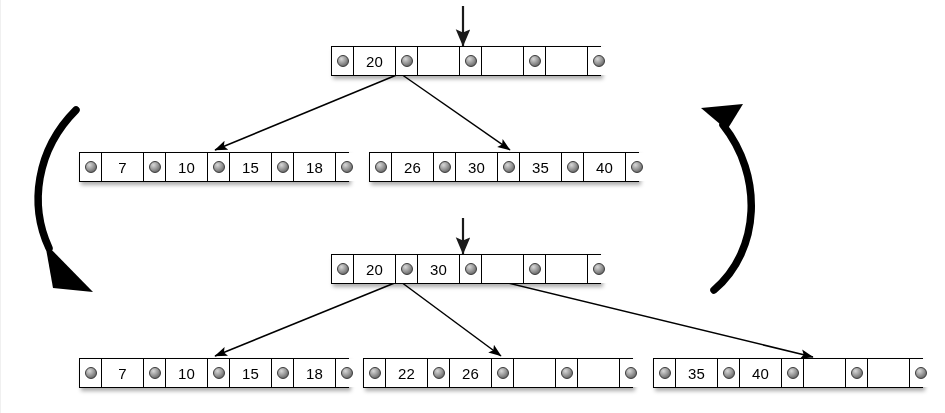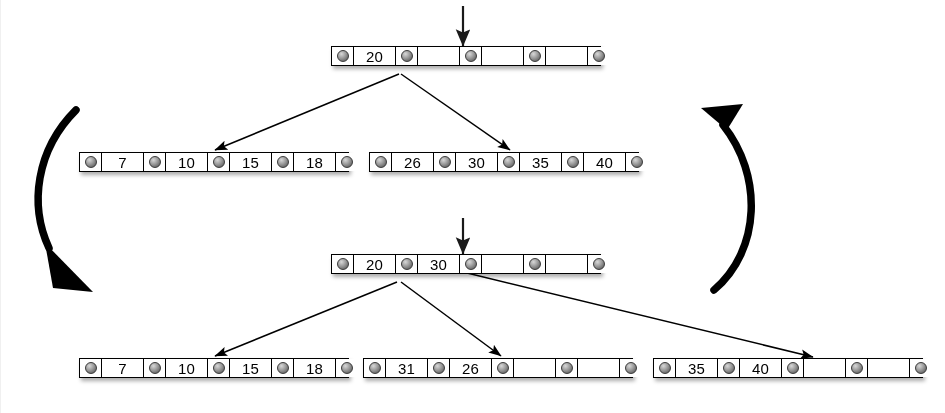--- a/index.html
+++ b/index.html
@@ -27,21 +27,21 @@
   #nodes-layer { z-index: 3; }
   #arrows-layer { z-index: 2; }
 
   
   .btnode {
     position: absolute;
     display: flex;
     box-sizing: border-box;
     border: 1.6px solid #000000;
     background: #ffffff;
-    height: 20px;
+    height: 30px;
     box-shadow: 2px 3px 4px rgba(0,0,0,0.33);
   }
   .cell {
     box-sizing: border-box;
     height: 100%;
     display: flex;
     align-items: center;
     justify-content: center;
     border-right: 1.6px solid #000000;
     background: #ffffff;
@@ -207,21 +207,21 @@
         </div>
         <div class="cell key">18</div>
         <div class="cell ptr">
           <div class="dot"></div>
         </div>
       </div>
       <div class="btnode" style="left: 362px; top: 358px; width: 270px;">
         <div class="cell ptr">
           <div class="dot"></div>
         </div>
-        <div class="cell key">31</div>
+        <div class="cell key">22</div>
         <div class="cell ptr">
           <div class="dot"></div>
         </div>
         <div class="cell key">26</div>
         <div class="cell ptr">
           <div class="dot"></div>
         </div>
         <div class="cell key"></div>
         <div class="cell ptr">
           <div class="dot"></div>

